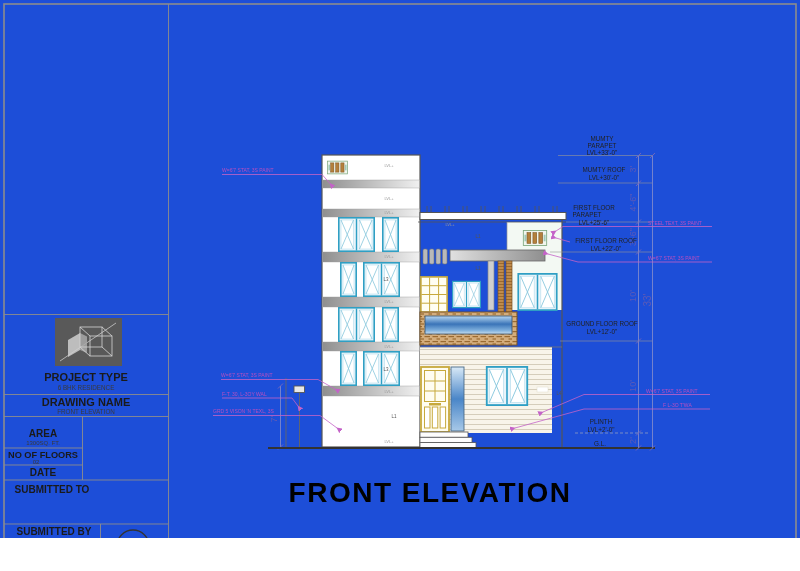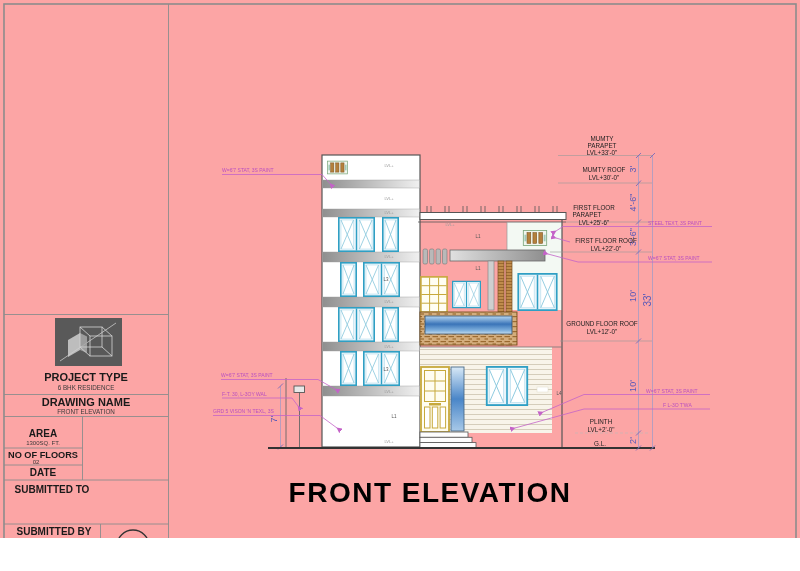--- a/index.html
+++ b/index.html
@@ -1,16 +1,16 @@
 <!DOCTYPE html>
 <html><head>
 <meta charset="utf-8">
 <style>
   html,body{margin:0;padding:0;background:#ffffff;}
-  .sheet{position:relative;width:800px;height:538px;background:#fca5a5;overflow:hidden;}
+  .sheet{position:relative;width:800px;height:538px;background:#1d4ed8;overflow:hidden;}
   svg{position:absolute;left:0;top:0;}
   text{font-family:"Liberation Sans",sans-serif;}
   .tl-h{font-weight:bold;font-size:11px;fill:#1a1a1a;}
   .tl-h2{font-weight:bold;font-size:10px;fill:#1a1a1a;}
   .tl-h3{font-weight:bold;font-size:9.2px;fill:#1a1a1a;}
   .tl-s{font-size:6.3px;fill:#3a3a3a;}
   .tl-xs{font-size:6px;fill:#3a3a3a;}
   .lvl{font-size:6.3px;fill:#222;}
   .dim{font-size:9px;fill:#5a5ab8;}
   .dimb{font-size:10px;fill:#5a5ab8;}

